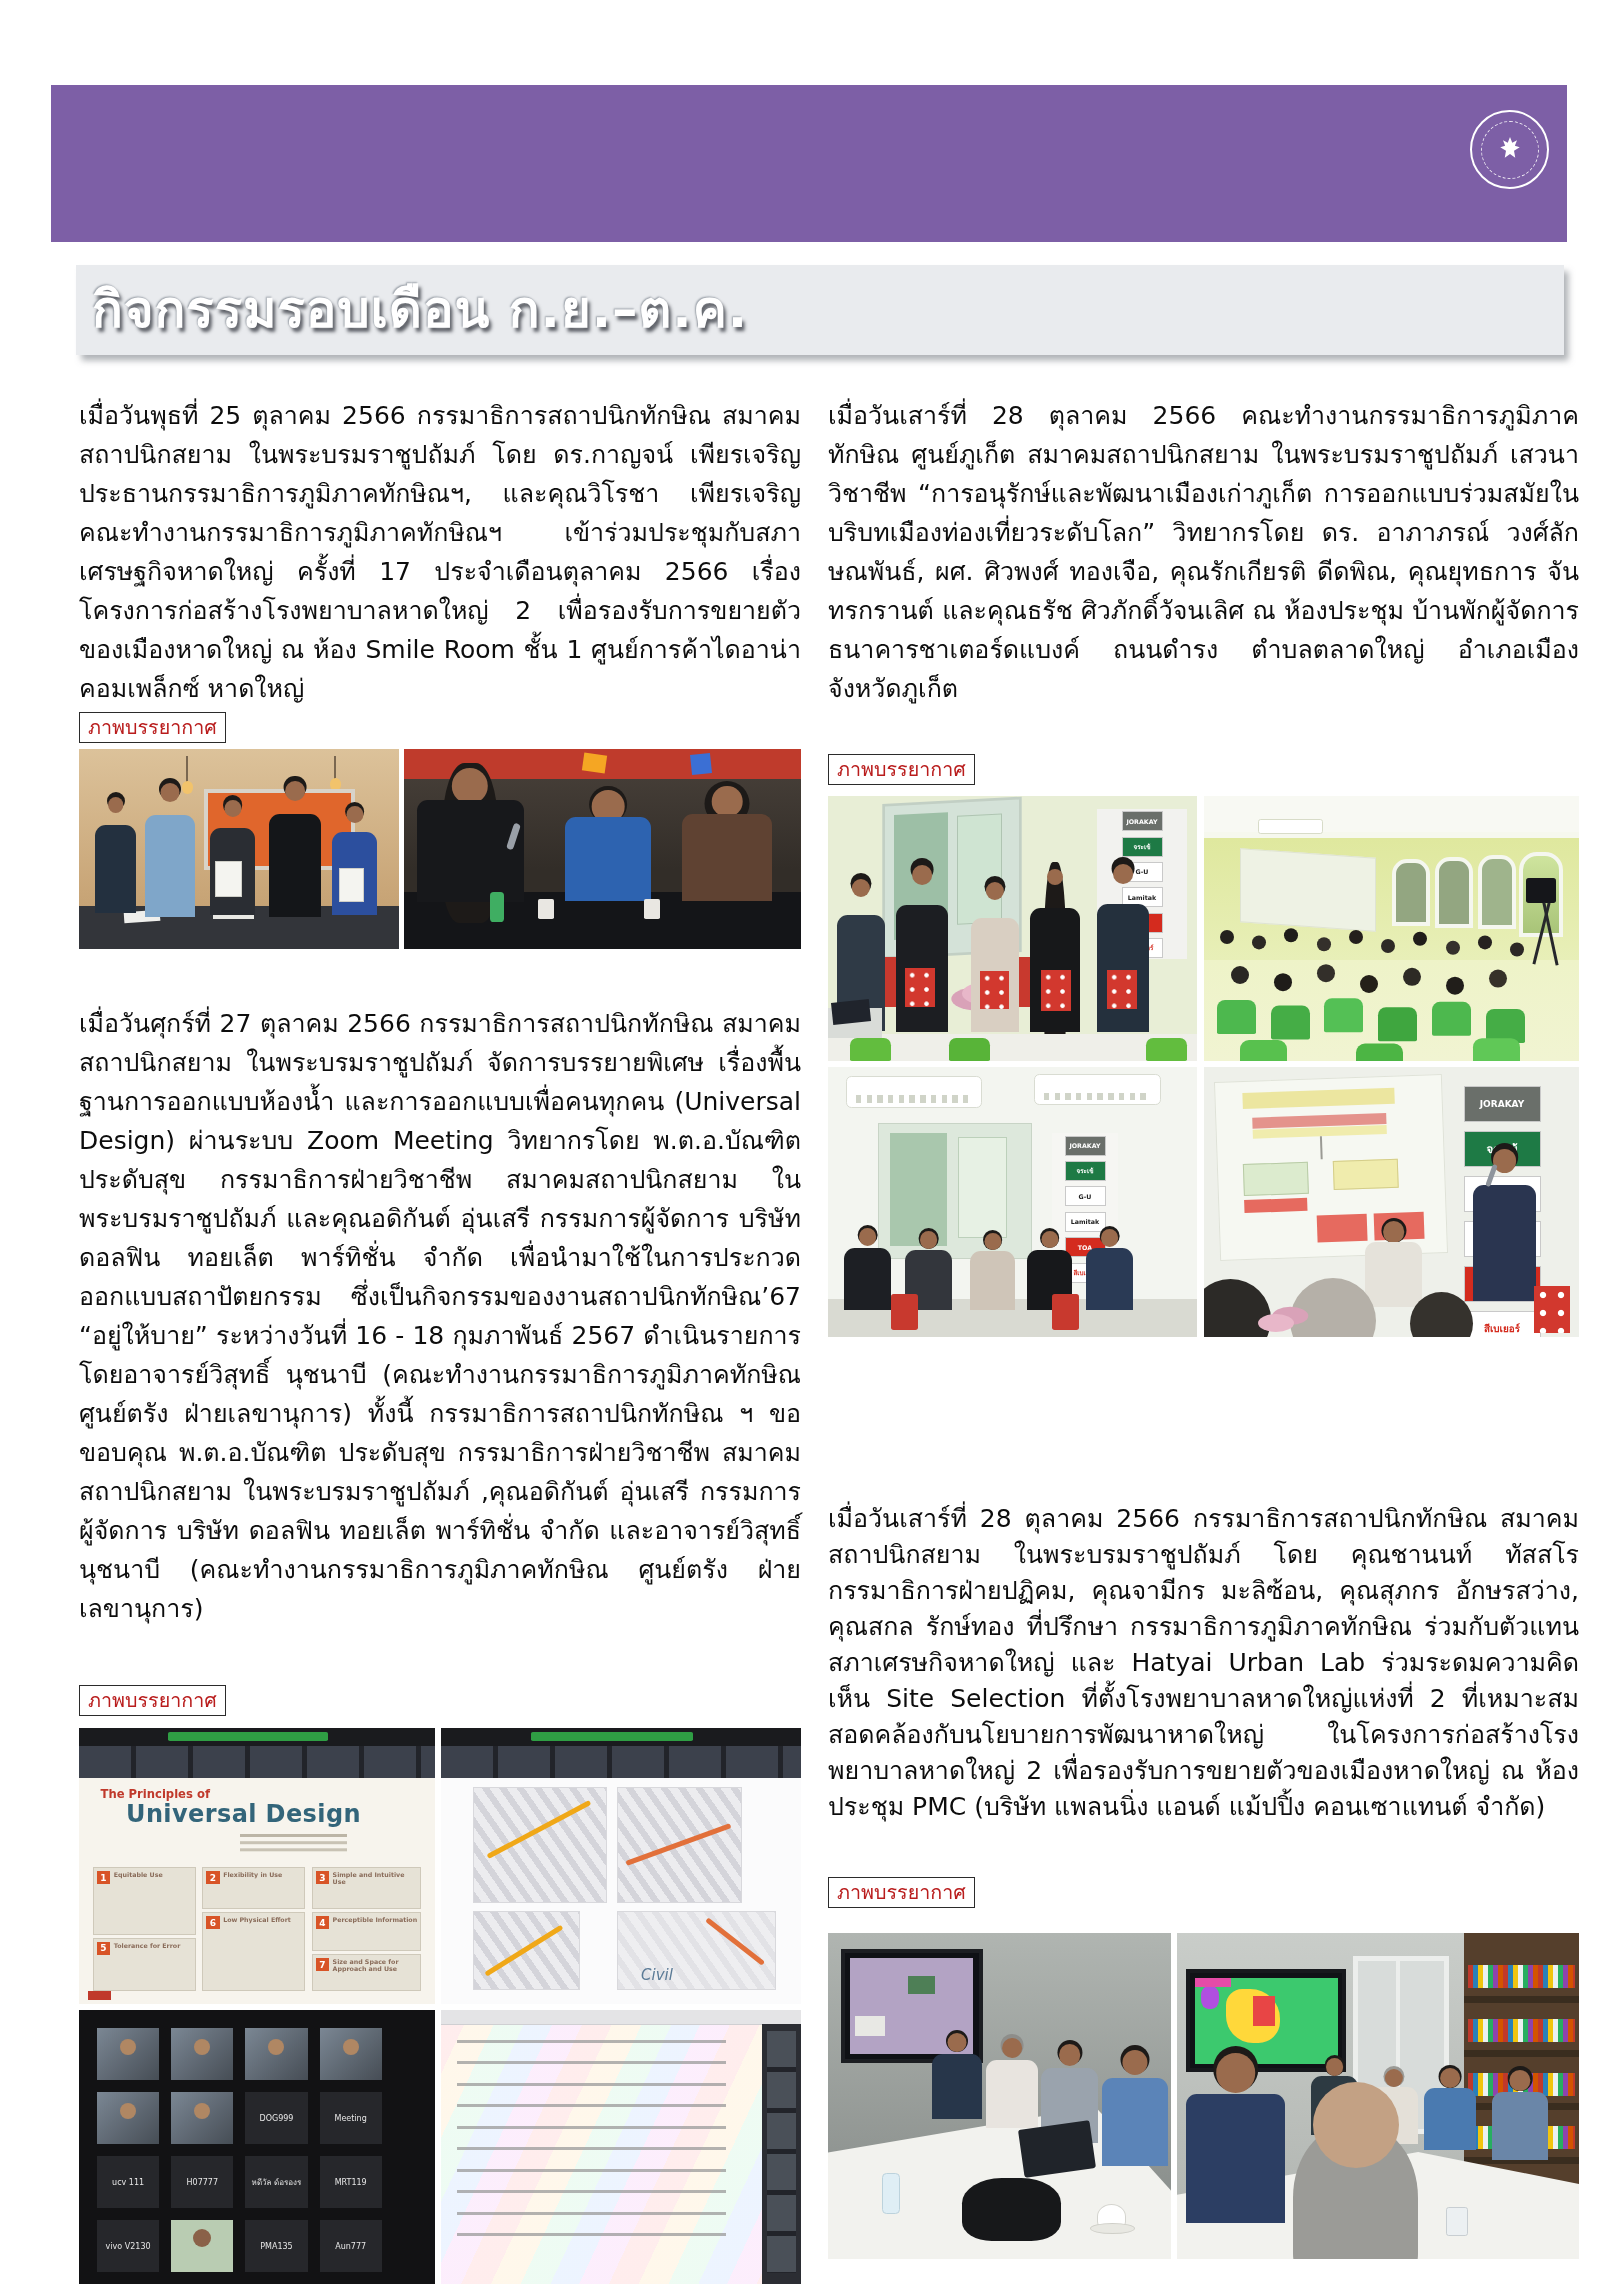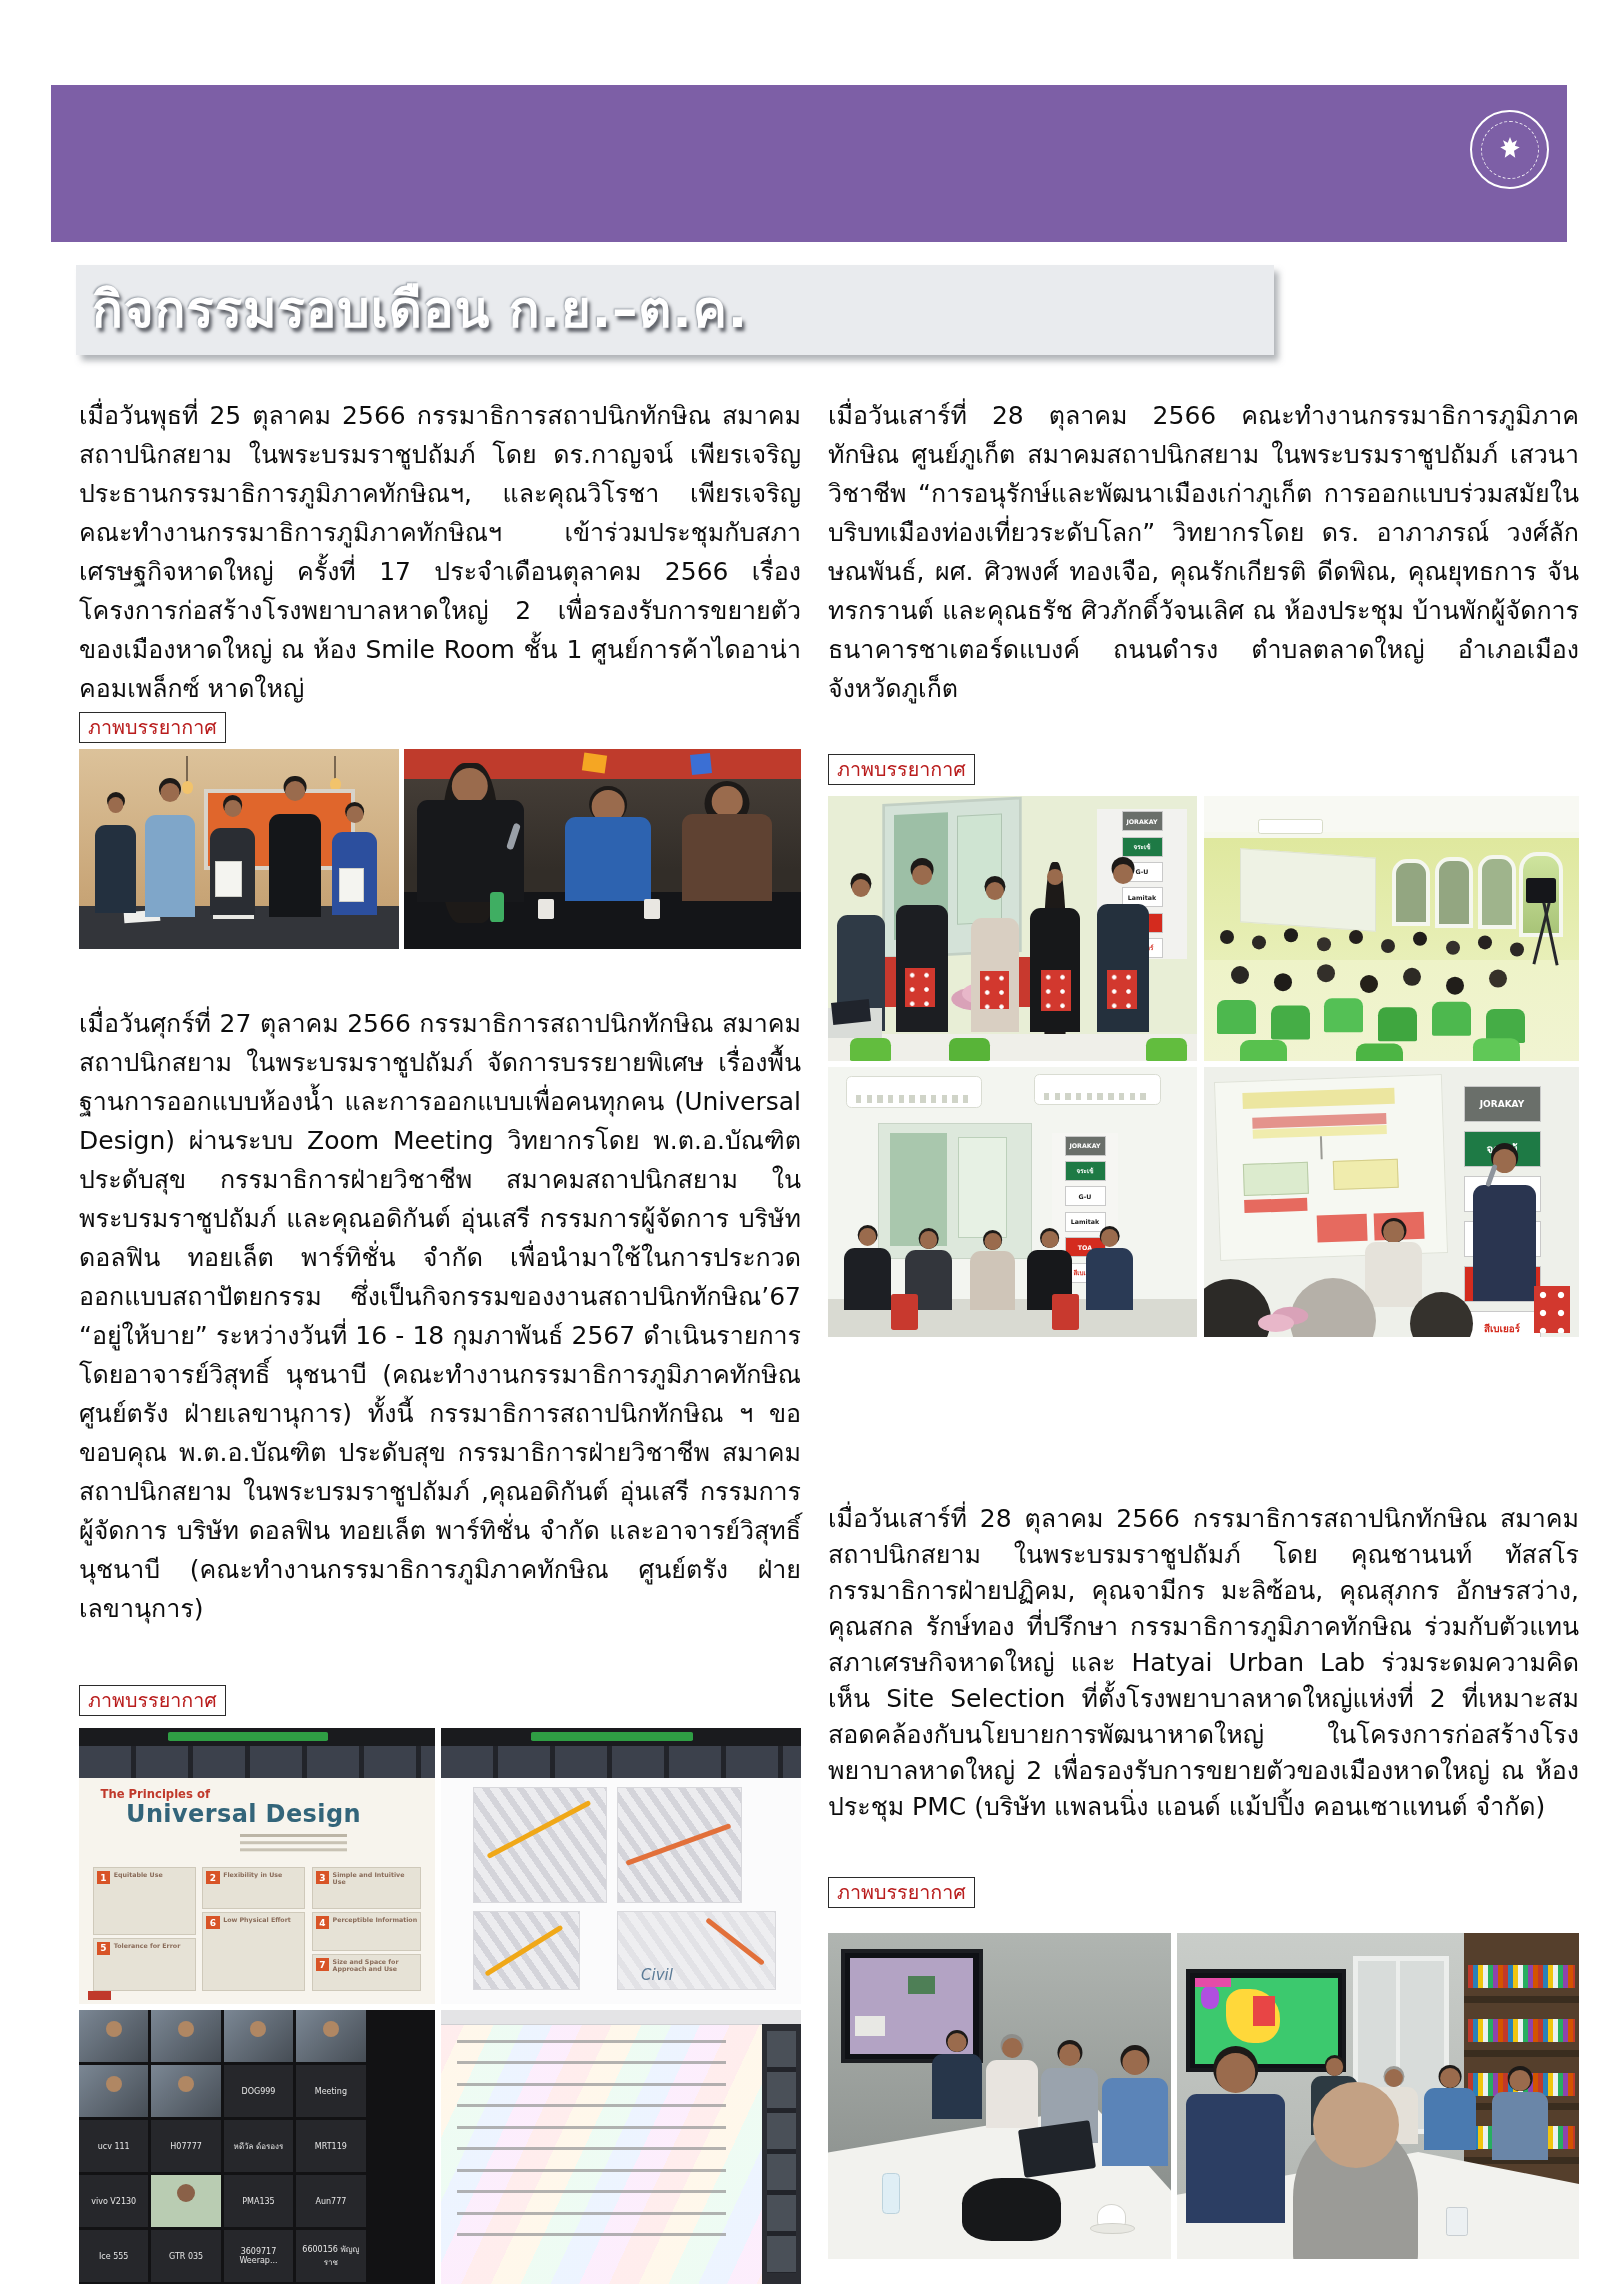--- a/index.html
+++ b/index.html
@@ -9,40 +9,40 @@
   
   .masthead{position:absolute;left:51px;top:85px;width:1516px;height:157px;}
   .mast-text{position:absolute;right:109px;top:23px;text-align:right;color:#fff;}
   .mast-title{font-size:42px;font-weight:bold;line-height:1.12;letter-spacing:0.9px;}
   .mast-sub{font-size:19px;margin-top:6.3px;}
   .emblem{position:absolute;right:18px;top:25px;width:79px;height:79px;border-radius:50%;
           border:2.7px solid #fff;box-sizing:border-box;display:flex;align-items:center;justify-content:center;}
   .emblem-inner{width:56px;height:56px;border-radius:50%;border:1.8px dashed rgba(255,255,255,.85);
           display:flex;align-items:center;justify-content:center;}
   
-  .section-banner{position:absolute;left:76px;top:265px;width:1198px;height:90px;
+  .section-banner{position:absolute;left:76px;top:265px;width:1488px;height:90px;
           box-shadow:5.4px 6.3px 6.3px rgba(110,114,122,.55);}
   .section-banner span{display:block;padding-left:16px;font-size:51px;font-weight:bold;color:#fff;
           line-height:90px;letter-spacing:0.9px;white-space:nowrap;
           text-shadow:2.7px 3.6px 3.6px #5c5f66, -0.9px -0.9px 1.8px #9aa0a8;}
   
   .para{position:absolute;font-size:25px;line-height:39px;text-align:justify;color:#0d0d0d;}
   .para.lh40{line-height:36px;}
   .photo-label{position:absolute;border:1.8px solid #2b2b2b;background:#fff;font-size:19.7px;
           line-height:27px;padding:0.9px 8px;color:#b91c1c;}
   
   .photo{position:absolute;overflow:hidden;background:#ddd;}
   .fig{position:absolute;}
   .fig .h{position:absolute;left:50%;transform:translateX(-50%);top:0;width:38%;aspect-ratio:1/1;
           border-radius:50%;background:#9a6b4d;}
   .fig .hair{position:absolute;left:50%;transform:translateX(-50%);top:-4%;width:44%;aspect-ratio:1/1;
           border-radius:50%;background:#1d1a18;}
   .fig .b{position:absolute;left:0;right:0;bottom:0;top:24%;border-radius:10.7px 10.7px 0 0;}
   
-  .zgrid{display:flex;flex-wrap:wrap;gap:3px;background:#121214;padding:0;box-sizing:border-box;
+  .zgrid{display:flex;flex-wrap:wrap;gap:12px;background:#121214;padding:18px;box-sizing:border-box;
          width:100%;height:100%;align-content:flex-start;}
   .ztile{width:calc(20% - 1.8px);height:52px;background:#26272b;color:#e6e6e6;font-size:8px;
          display:flex;align-items:center;justify-content:center;text-align:center;overflow:hidden;}
   .ztile.t-video{background:linear-gradient(135deg,#7b8794,#464d55);position:relative;}
   .ztile.t-video::before{content:"";position:absolute;left:50%;top:22%;width:16px;height:16px;border-radius:50%;
          background:#b08763;transform:translateX(-50%);}
   .ztile.t-portrait{background:#b9ccb2;position:relative;}
   .ztile.t-portrait::before{content:"";position:absolute;left:50%;top:18%;width:18px;height:18px;border-radius:50%;
          background:#8a6148;transform:translateX(-50%);}
   .ztile.t-letter{background:#8468d8;font-size:21.5px;color:#fff;font-weight:bold;}

